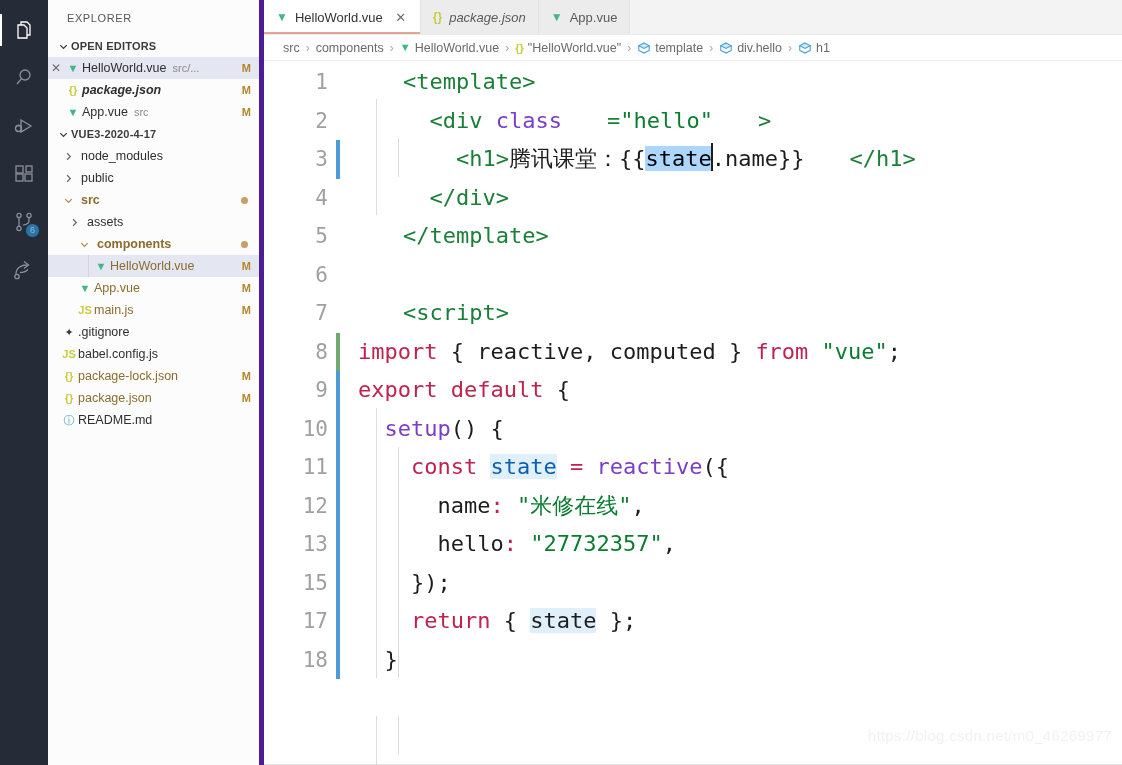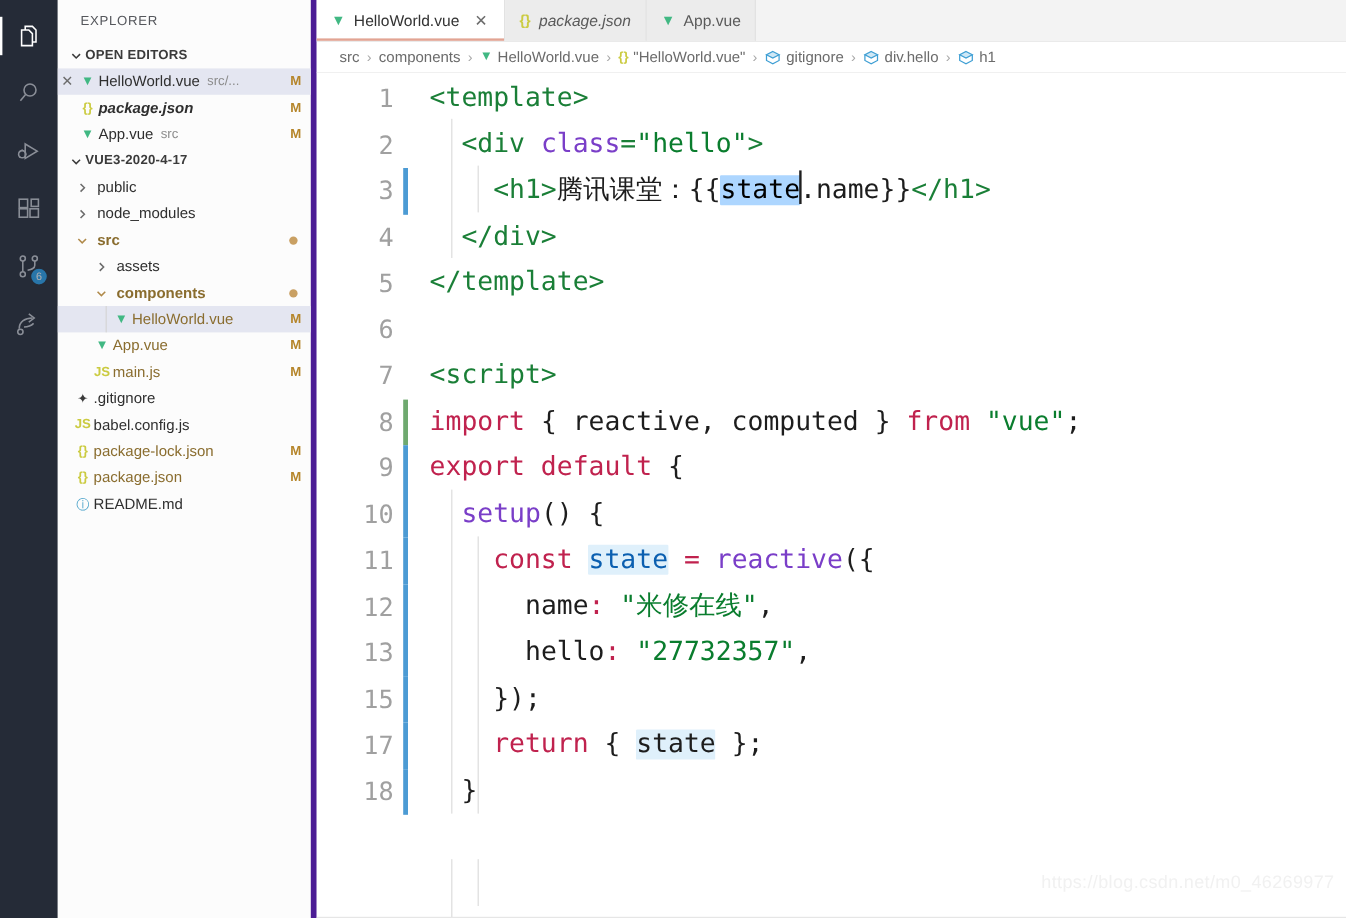--- a/index.html
+++ b/index.html
@@ -263,21 +263,21 @@
   .gm-none { background: transparent; }
   .code-text {
     flex: 1 1 auto;
     padding-left: 18px;
     white-space: pre;
     color: #000000;
     position: relative;
   }
 
   
-  .t-tag     { color: #1a7f37; }
+  .t-tag     { color: #1a7f37; margin-left: 45px; }
   .t-attr    { color: #7a3ec8; }
   .t-str     { color: #0a7d2e; }
   .t-kw      { color: #c0224e; }
   .t-plain   { color: #1d1d1d; }
   .t-var     { color: #0b5fb0; }
   .t-fn      { color: #7a3ec8; }
   .t-prop    { color: #1d1d1d; }
   .t-colon   { color: #c0224e; }
 
   .sel {
@@ -436,43 +436,43 @@
       </span>
       <span>VUE3-2020-4-17</span>
     </div>
 
     <div class="row" style="padding-left:12px">
       <span class="twisty">
         <svg width="11" height="11" viewBox="0 0 12 12" fill="none" stroke="#6b6b6b" stroke-width="1.4">
             <path d="M4.5 2.5 L8 6 L4.5 9.5"></path>
           </svg>
       </span>
-      <span class="label" style="margin-left:5px">public</span>
+      <span class="label" style="margin-left:5px">node_modules</span>
     </div>
 
     <div class="row" style="padding-left:12px">
       <span class="twisty">
         <svg width="11" height="11" viewBox="0 0 12 12" fill="none" stroke="#6b6b6b" stroke-width="1.4">
             <path d="M4.5 2.5 L8 6 L4.5 9.5"></path>
           </svg>
       </span>
-      <span class="label" style="margin-left:5px">node_modules</span>
+      <span class="label" style="margin-left:5px">public</span>
     </div>
 
     <div class="row" style="padding-left:12px">
       <span class="twisty">
         <svg width="11" height="11" viewBox="0 0 12 12" fill="none" stroke="#b08a4a" stroke-width="1.4">
             <path d="M2.5 4.5 L6 8 L9.5 4.5"></path>
           </svg>
       </span>
       <span class="label bold" style="margin-left:5px;color:#8a6d2f">src</span>
       <span class="dot-mod"></span>
     </div>
 
-    <div class="row" style="padding-left:28px">
+    <div class="row" style="padding-left:18px">
       <span class="twisty">
         <svg width="11" height="11" viewBox="0 0 12 12" fill="none" stroke="#6b6b6b" stroke-width="1.4">
             <path d="M4.5 2.5 L8 6 L4.5 9.5"></path>
           </svg>
       </span>
       <span class="label" style="margin-left:5px">assets</span>
     </div>
 
     <div class="row" style="padding-left:28px">
       <span class="twisty">
@@ -569,21 +569,21 @@
         <span>"HelloWorld.vue"</span>
       </span>
       <span class="bc-sep">›</span>
       <span class="bc-item">
         <span class="sym-ico">
           <svg width="14" height="14" viewBox="0 0 16 16" fill="none" stroke="#3f9fd4" stroke-width="1.2">
               <path d="M8 2.2 L14 5.3 L8 8.4 L2 5.3 z" fill="#cfe8f6"></path>
               <path d="M2 5.3 v5.4 L8 13.8 L14 10.7 V5.3"></path>
             </svg>
         </span>
-        <span>gitignore</span>
+        <span>template</span>
       </span>
       <span class="bc-sep">›</span>
       <span class="bc-item">
         <span class="sym-ico">
           <svg width="14" height="14" viewBox="0 0 16 16" fill="none" stroke="#3f9fd4" stroke-width="1.2">
               <path d="M8 2.2 L14 5.3 L8 8.4 L2 5.3 z" fill="#cfe8f6"></path>
               <path d="M2 5.3 v5.4 L8 13.8 L14 10.7 V5.3"></path>
             </svg>
         </span>
         <span>div.hello</span>

